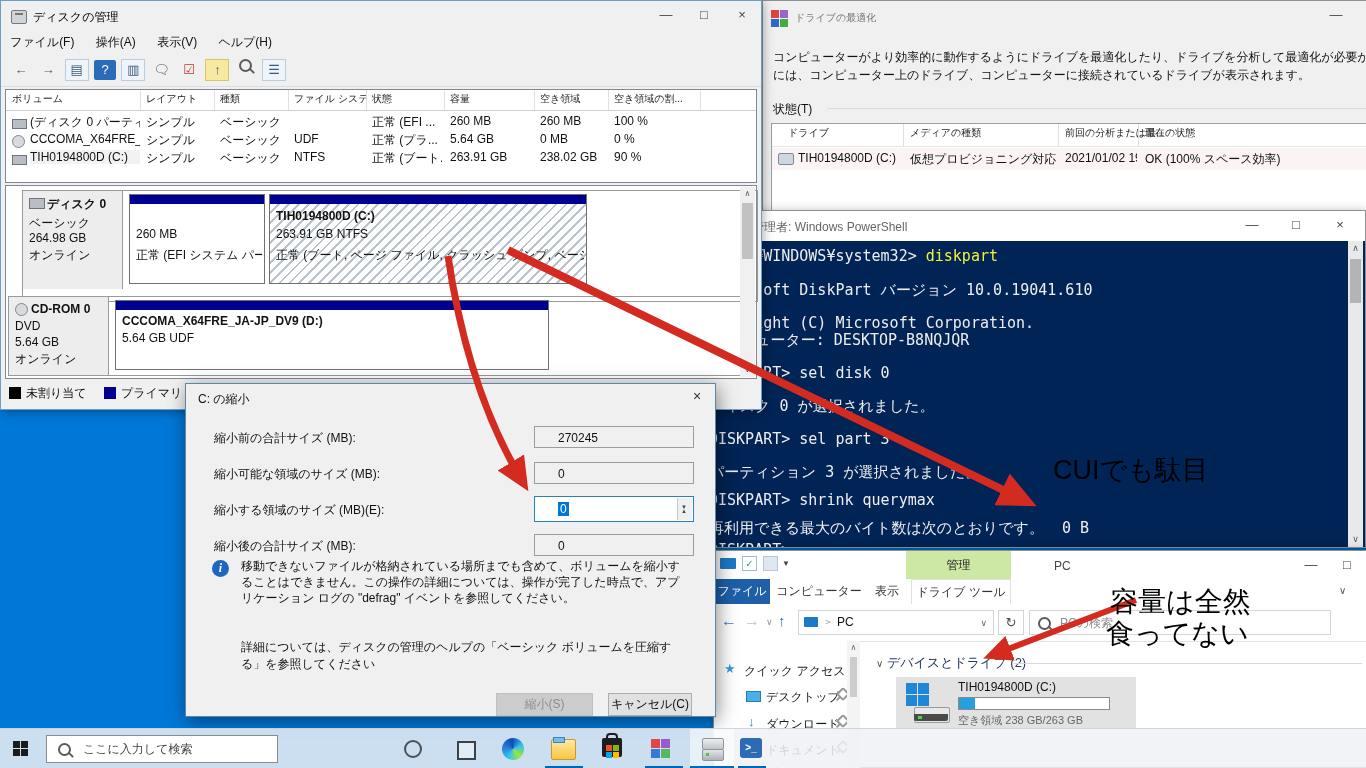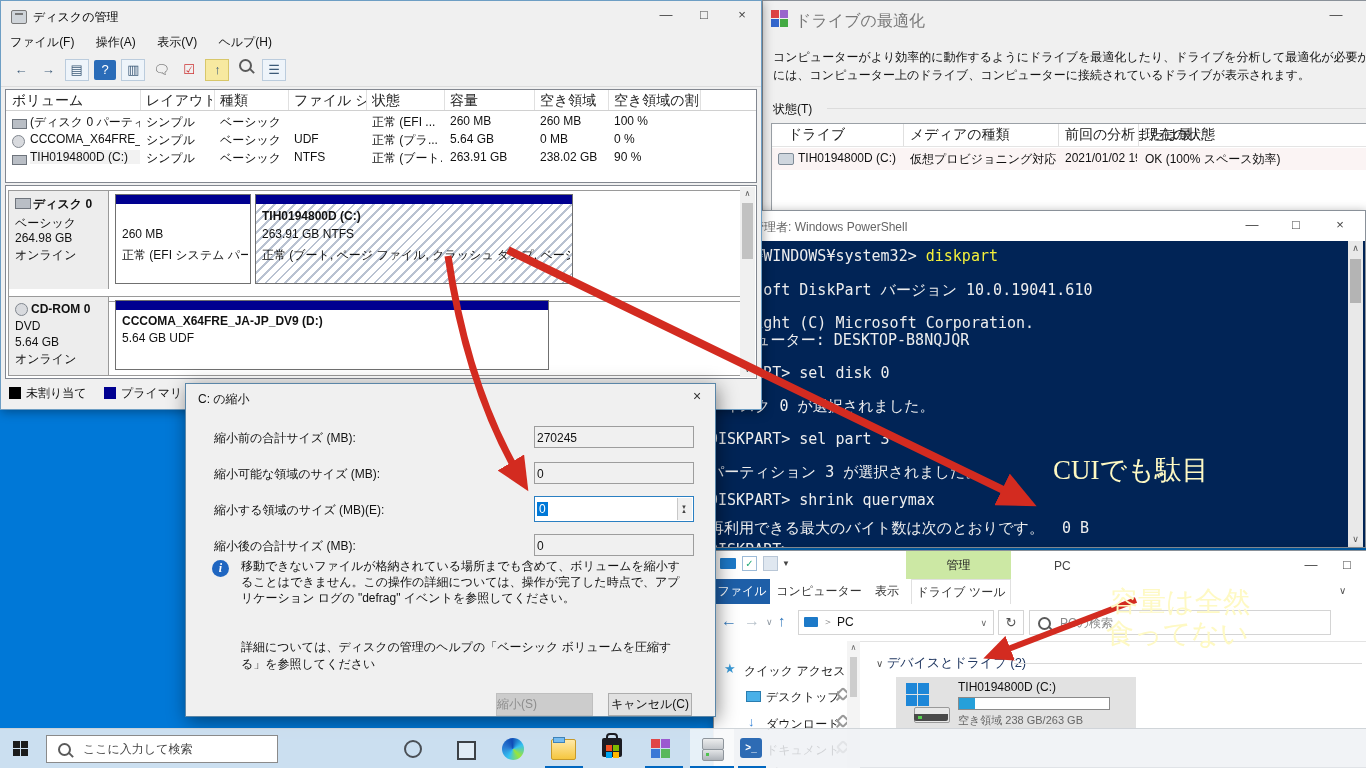--- a/index.html
+++ b/index.html
@@ -5,58 +5,58 @@
   html,body{margin:0;padding:0}
   body{font-family:"Liberation Sans","DejaVu Sans",sans-serif;-webkit-font-smoothing:antialiased}
   #screen{position:relative;width:1366px;height:768px;overflow:hidden;background:#0078d7;font-size:12px;color:#111}
   .abs{position:absolute}
   .win{position:absolute;background:#f0f0f0;border:1px solid #8a9199;box-shadow:1px 2px 10px rgba(0,0,0,.35);box-sizing:border-box}
   .nowrap{white-space:nowrap;overflow:hidden}
   .ttl{font-size:12px;color:#000}
   .wbtn{position:absolute;top:0;width:34px;height:28px;text-align:center;line-height:28px;color:#444;font-size:13px}
   .menuitem{display:inline-block;padding:3px 9px;color:#111}
   .colsep{position:absolute;top:0;bottom:0;width:1px;background:#e0e0e0}
-  .hdrcell{position:absolute;top:2px;font-size:14px;color:#222;white-space:nowrap;overflow:hidden}
+  .hdrcell{position:absolute;top:2px;font-size:10px;color:#222;white-space:nowrap;overflow:hidden}
   .cell{position:absolute;font-size:12px;color:#111;white-space:nowrap;overflow:hidden}
   .band{position:absolute;left:0;top:0;right:0;height:9px}
   .pbox{position:absolute;border:1px solid #707070;background:#fff;box-sizing:border-box}
   .ptxt{position:absolute;left:6px;right:2px;font-size:12px;white-space:nowrap;overflow:hidden}
   .hatch{background:repeating-linear-gradient(135deg,#fff 0 5px,#b9c2d1 5px 7px)}
   .lgsq{display:inline-block;width:12px;height:12px;vertical-align:-2px;margin-right:5px}
   .dlg-label{position:absolute;left:28px;font-size:12px;color:#111;white-space:nowrap}
-  .dlg-field{position:absolute;left:348px;width:160px;height:22px;background:#f0f0f0;border:1px solid #9d9d9d;font-size:12px;line-height:22px;padding-left:2px;box-sizing:border-box}
+  .dlg-field{position:absolute;left:348px;width:160px;height:22px;background:#f0f0f0;border:1px solid #9d9d9d;font-size:12px;line-height:22px;padding-left:23px;box-sizing:border-box}
   .psline{position:absolute;left:8px;font-family:"DejaVu Sans Mono","Liberation Mono",monospace;font-size:15px;color:#eee;white-space:pre}
   .yellow{color:#f5f13a}
   .tbicon{display:inline-block;width:22px;height:20px;margin:0 1px;text-align:center;line-height:20px;font-size:13px;color:#3c5a78}
   .mag{position:relative;display:inline-block;width:9px;height:9px;border:2px solid #5a5a5a;border-radius:50%}
   .mag:after{content:"";position:absolute;width:6px;height:2px;background:#5a5a5a;transform:rotate(45deg);right:-5px;bottom:-2px}
   .pin{position:relative;display:inline-block;width:6px;height:6px;border:2px solid #9a9a9a;border-radius:2px;transform:rotate(45deg)}
   .pin:after{content:"";position:absolute;left:2px;top:7px;width:2px;height:5px;background:#9a9a9a}
   .winlogo{display:grid;grid-template:7px 7px/7px 7px;gap:1px}
   .winlogo div{background:#1b1b1b}
   .underline{position:absolute;bottom:0;height:3px;background:#0067c0}
   .defrag{display:grid;grid-template:1fr 1fr/1fr 1fr;gap:1px;width:17px;height:17px}
   .sbtext{position:absolute;left:30px;font-size:12px;color:#1b1b1b;white-space:nowrap}
-  .annote{position:absolute;font-family:Liberation Serif, serif;color:#fef9c3;font-weight:500;white-space:nowrap}
+  .annote{position:absolute;font-family:Liberation Sans, sans-serif;color:#000000;font-weight:500;white-space:nowrap}
 </style>
 </head>
 <body>
 
 <div id="screen">
 
   <section class="win" id="optimizer" style="left: 762px; top: 0px; width: 620px; height: 226px; z-index: 1;">
     <div class="abs" style="left:8px;top:9px">
         <span class="defrag">
           <span style="background:#d44"></span>
           <span style="background:#96c"></span>
           <span style="background:#36c"></span>
           <span style="background:#4a4"></span>
         </span>
       </div>
-    <div class="abs nowrap" style="left:32px;top:10px;color:#777;font-size:16px;width:300px">ドライブの最適化</div>
+    <div class="abs nowrap" style="left:32px;top:10px;color:#777;font-size:10px;width:300px">ドライブの最適化</div>
     <div class="wbtn" style="left:556px">—</div>
     <div class="abs nowrap" style="left:10px;top:48px;width:610px">コンピューターがより効率的に動作するようにドライブを最適化したり、ドライブを分析して最適化が必要かどうかを確認したりできます。</div>
     <div class="abs nowrap" style="left:10px;top:66px;width:610px">には、コンピューター上のドライブ、コンピューターに接続されているドライブが表示されます。</div>
     <div class="abs" style="left:10px;top:100px">状態(T)</div>
     <div class="abs" style="left:64px;top:107px;width:556px;height:1px;background:#dcdcdc"></div>
     <div class="abs" style="left:8px;top:122px;width:612px;height:104px;background:#fff;border:1px solid #9aa0a6;box-sizing:border-box">
       <div class="hdrcell" style="left:16px">ドライブ</div>
       <div class="hdrcell" style="left:138px">メディアの種類</div>
       <div class="hdrcell" style="left:293px">前回の分析または最...</div>
       <div class="hdrcell" style="left:373px">現在の状態</div>
@@ -248,21 +248,21 @@
         <div class="cell" style="left:140px">シンプル</div>
         <div class="cell" style="left:214px">ベーシック</div>
         <div class="cell" style="left:288px">NTFS</div>
         <div class="cell" style="left:366px;width:70px">正常 (ブート...</div>
         <div class="cell" style="left:444px">263.91 GB</div>
         <div class="cell" style="left:534px">238.02 GB</div>
         <div class="cell" style="left:608px">90 %</div>
       </div>
     </div>
     <div class="abs" style="left:4px;top:184px;width:752px;height:194px;background:#fff;border:1px solid #828790;box-sizing:border-box">
-      <div class="abs" style="left:2px;top:4px;width:736px;height:112px;border:1px solid #9a9a9a;box-sizing:border-box">
+      <div class="abs" style="left:16px;top:4px;width:736px;height:112px;border:1px solid #9a9a9a;box-sizing:border-box">
         <div class="abs" style="left:0;top:0;width:100px;height:98px;background:#ededed;border-right:1px solid #9a9a9a;box-sizing:border-box">
           <span class="abs" style="left:6px;top:7px;width:14px;height:9px;background:#b9bec5;border:1px solid #6e747c"></span>
           <div class="abs" style="left:24px;top:5px;font-weight:bold">ディスク 0</div>
           <div class="abs" style="left:6px;top:24px">ベーシック</div>
           <div class="abs" style="left:6px;top:40px">264.98 GB</div>
           <div class="abs" style="left:6px;top:56px">オンライン</div>
         </div>
         <div class="pbox" style="left:106px;top:3px;width:136px;height:90px">
           <div class="band" style="background:#000090"></div>
           <div class="ptxt" style="top:32px">260 MB</div>
@@ -314,21 +314,21 @@
       <span class="abs" style="right:1px;top:1px;width:14px;height:22px;background:#f0f0f0;border-left:1px solid #c8c8c8">
         <span class="abs" style="left:3px;top:1px;font-size:6px;color:#444">▲</span>
         <span class="abs" style="left:3px;bottom:1px;font-size:6px;color:#444">▼</span>
       </span>
     </div>
     <div class="dlg-label" style="top:154px">縮小後の合計サイズ (MB):</div>
     <div class="dlg-field" style="top:150px">0</div>
     <div class="abs" style="left:26px;top:176px;width:17px;height:17px;border-radius:50%;background:#1f66c1;color:#fff;text-align:center;line-height:17px;font-size:12px;font-family:'Liberation Serif',serif;font-style:italic;font-weight:bold">i</div>
     <div class="abs" style="left:55px;top:255px;width:450px">詳細については、ディスクの管理のヘルプの「ベーシック ボリュームを圧縮する」を参照してください</div>
     <div class="abs" style="left:55px;top:174px;width:440px;line-height:16px">移動できないファイルが格納されている場所までも含めて、ボリュームを縮小することはできません。この操作の詳細については、操作が完了した時点で、アプリケーション ログの "defrag" イベントを参照してください。</div>
-    <div class="abs" style="left:310px;top:309px;width:97px;height:23px;background:#cccccc;border:1px solid #bfbfbf;color:#8d8d8d;text-align:left;line-height:21px;box-sizing:border-box">縮小(S)</div>
+    <div class="abs" style="left:310px;top:309px;width:97px;height:23px;background:#cccccc;border:1px solid #bfbfbf;color:#8d8d8d;text-align:center;line-height:21px;box-sizing:border-box">縮小(S)</div>
     <div class="abs" style="left:422px;top:309px;width:84px;height:23px;background:#e1e1e1;border:1px solid #adadad;color:#111;text-align:center;line-height:21px;box-sizing:border-box">キャンセル(C)</div>
   </section>
 
   <div class="abs" id="taskbar" style="left: 0px; top: 728px; width: 1366px; height: 40px; background: rgba(239, 241, 244, 0.85); border-top: 1px solid rgba(200, 205, 210, 0.8); z-index: 6;">
     <div class="abs winlogo" style="left:13px;top:12px">
         <div></div>
         <div></div>
         <div></div>
         <div></div>
       </div>

